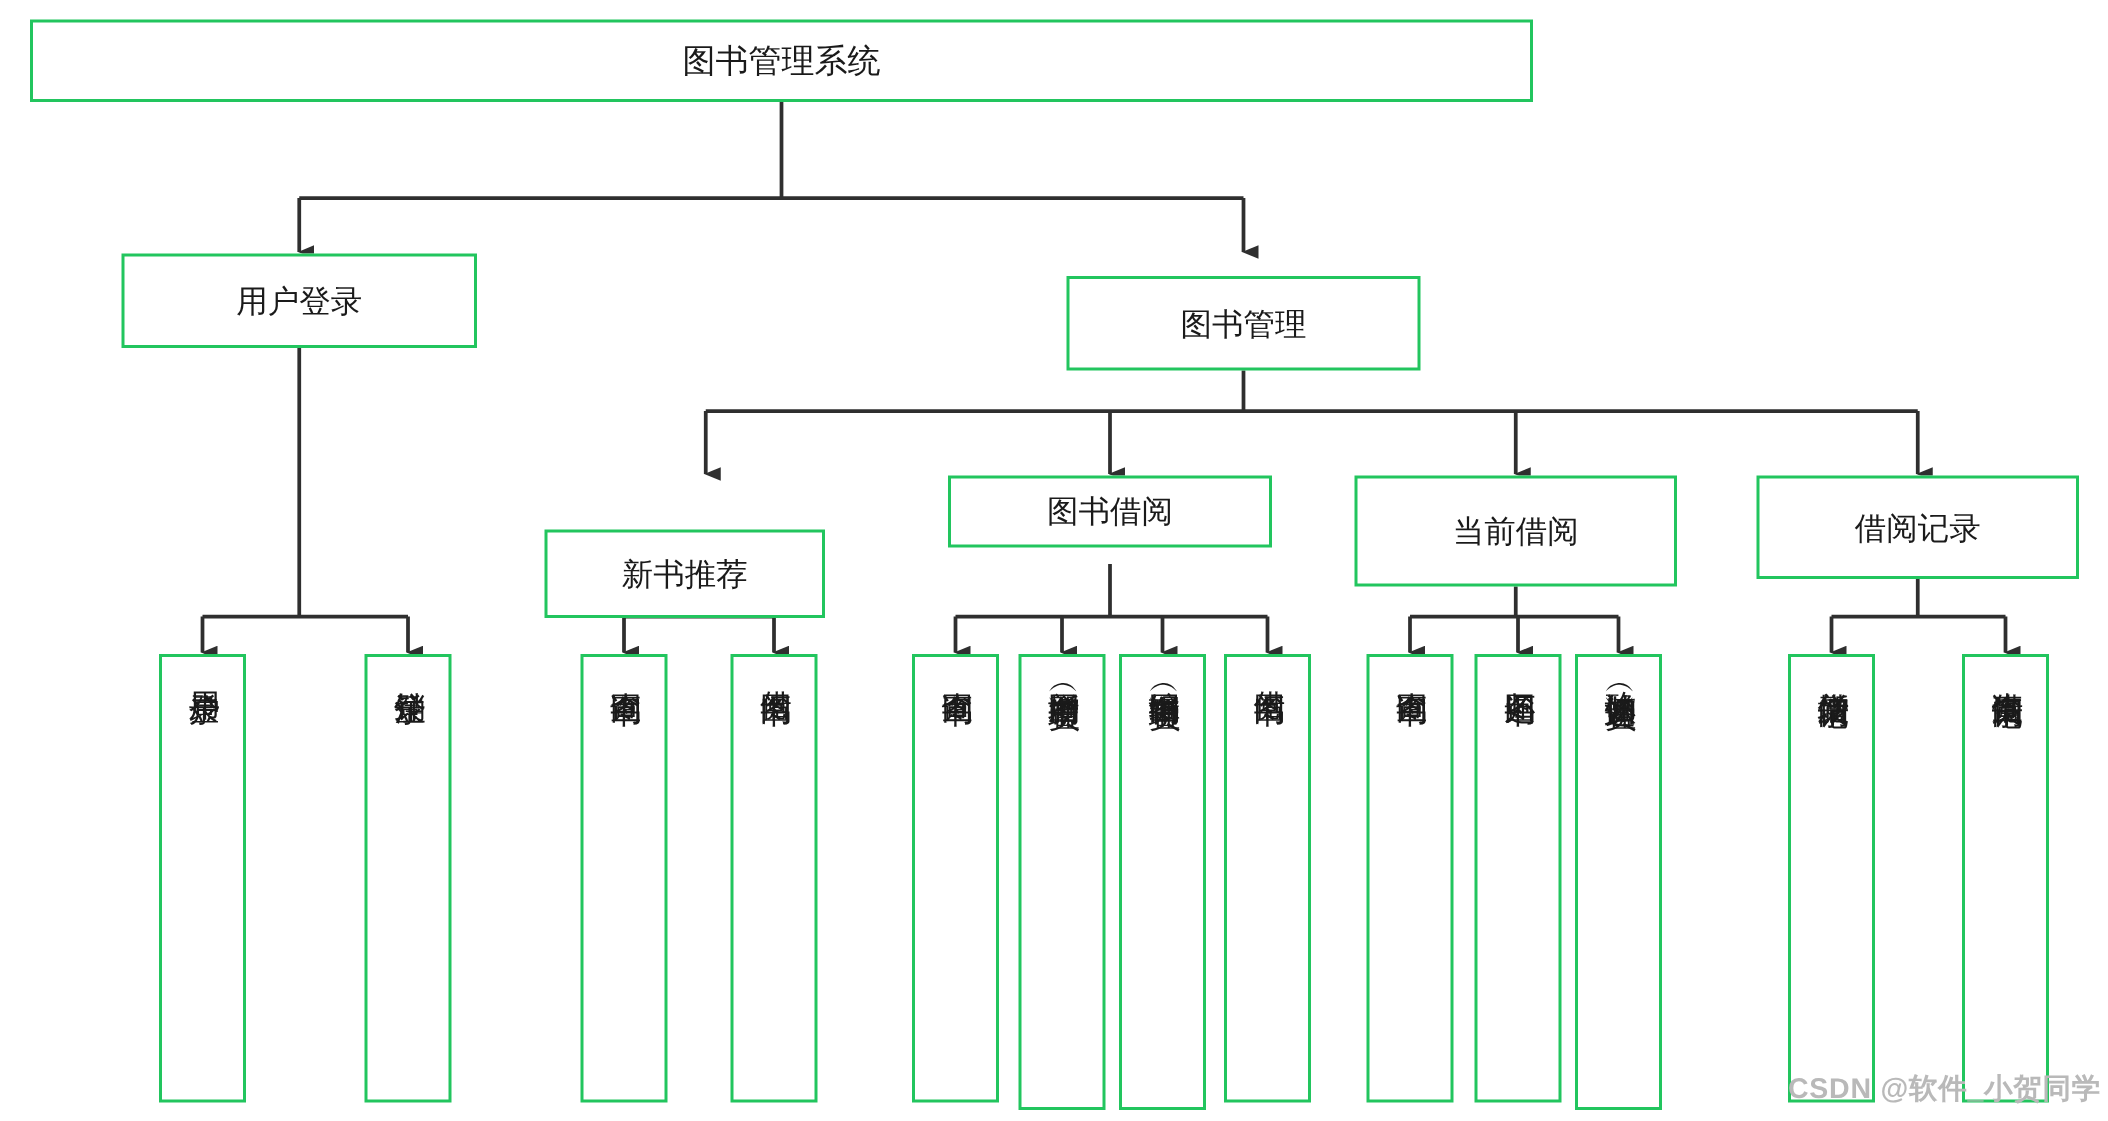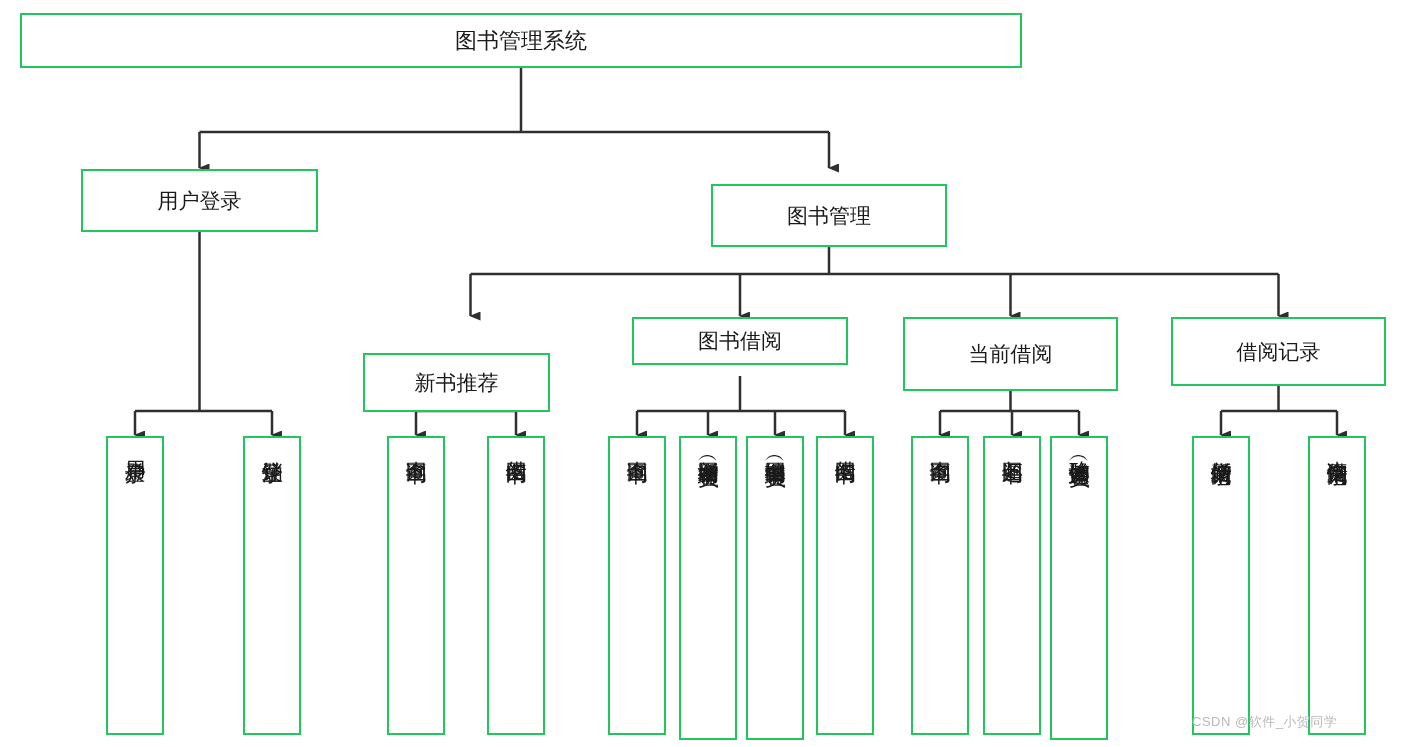--- a/index.html
+++ b/index.html
@@ -12,22 +12,22 @@
         justify-content:center;color:#1a1a1a;}
   .node.level-0{font-size:22px;}
   .node.level-1{font-size:21px;}
   .node.level-2{font-size:21px;}
   .node.leaf{font-size:21px;line-height:1.08;padding:6px 2px;
              align-items:flex-start;}
   .node .vlabel{writing-mode:vertical-rl;text-orientation:upright;
                 white-space:pre;letter-spacing:1px;display:block;
                 margin:0 auto;}
   .node .hlabel{display:block;white-space:nowrap;}
-  .watermark{position:absolute;color:#b9b9b9;font-size:13px;
-             letter-spacing:.5px;white-space:nowrap;pointer-events:none;}
+  .watermark{position:absolute;color:#b9b9b9;font-size:19px;
+             letter-spacing:.5px;white-space:nowrap;pointer-events:none;font-weight:bold;}
 </style>
 </head>
 <body>
 
 <div id="diagram-root">
   <svg class="edges" viewBox="0 0 1405 747" xmlns="http://www.w3.org/2000/svg">
     <defs>
       <marker id="arrowhead" markerWidth="9" markerHeight="11" refX="4.5" refY="10" orient="auto" markerUnits="userSpaceOnUse">
         <path d="M0,0 L9,0 L4.5,11 Z" fill="#2f2f2f"></path>
       </marker>

